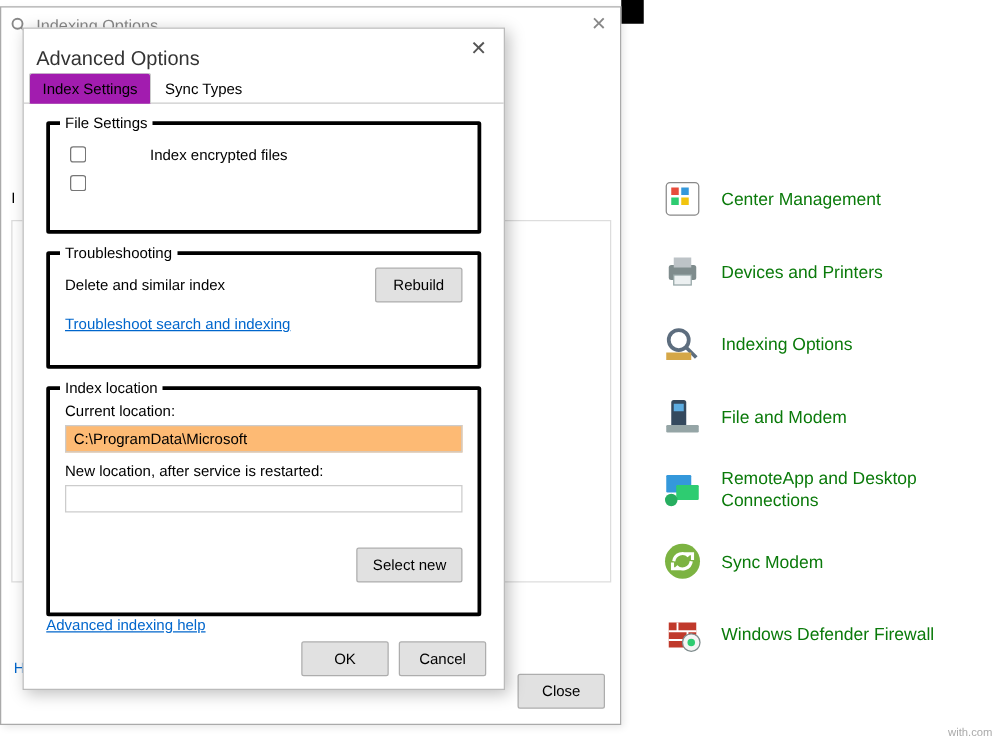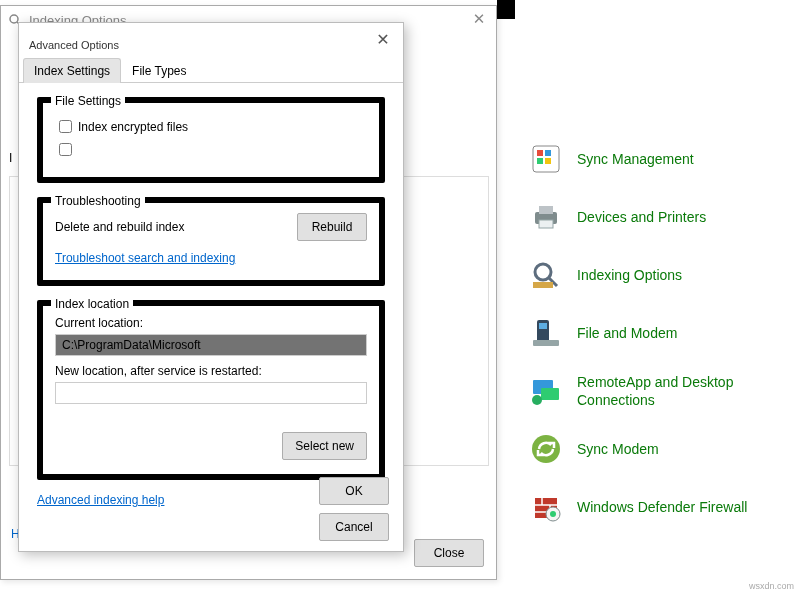--- a/index.html
+++ b/index.html
@@ -19,44 +19,44 @@
     .dialog1 .titlebar { height: 28px; display: flex; align-items: center; padding: 0 6px; color: #888; font-size: 13px; }
     .dialog1 .titlebar .tb-icon { width: 16px; height: 16px; margin-right: 6px; }
     .dialog1 .close-x { position: absolute; right: 6px; top: 4px; width: 22px; height: 20px; text-align: center; color: #888; cursor: pointer; font-size: 15px; }
     .dialog1 .body-white { position: absolute; left: 8px; top: 170px; width: 480px; height: 290px; background: #fff; border: 1px solid #ddd; }
     .dialog1 .bottom-left { position: absolute; left: 10px; bottom: 38px; font-size: 12px; color: #0066cc; }
     .dialog1 .btn-close { position: absolute; right: 12px; bottom: 12px; }
     .dialog1 .left-label { position: absolute; left: 8px; top: 145px; font-size: 12px; }
     
     
     .dialog2 { position: absolute; left: 18px; top: 22px; width: 386px; height: 530px; background: #fff; border: 1px solid #bbb; box-shadow: 3px 3px 12px rgba(0,0,0,0.25); }
-    .dialog2 .titlebar2 { height: 34px; display: flex; align-items: flex-start; padding: 16px 10px; font-size: 11px; color: #333; }
+    .dialog2 .titlebar2 { height: 34px; display: flex; align-items: flex-end; padding: 0 10px; font-size: 16px; color: #333; }
     .dialog2 .close2 { position: absolute; right: 8px; top: 6px; width: 24px; height: 22px; text-align: center; color: #555; cursor: pointer; font-size: 16px; line-height: 22px; }
     .dialog2 .tabs { display: flex; border-bottom: 1px solid #ccc; padding: 0 4px; }
     .tab { padding: 5px 10px; font-size: 12px; border: 1px solid transparent; border-bottom: none; cursor: pointer; position: relative; top: 1px; }
-    .tab.active { border-color: #ccc; background: #e5e5e5; border-radius: 3px 3px 0 0; }
+    .tab.active { border-color: #ccc; background: #a21caf; border-radius: 3px 3px 0 0; }
     
     .tab-body { padding: 14px 18px; }
     
-    .groupbox { border: 6px solid #000000; border-radius: 2px; padding: 10px 12px 14px; margin-bottom: 14px; position: relative; }
+    .groupbox { border: 3px solid #000000; border-radius: 2px; padding: 10px 12px 24px; margin-bottom: 14px; position: relative; }
     .groupbox .legend { position: absolute; top: -9px; left: 8px; background: #fff; padding: 0 4px; font-size: 12px; }
     .chk-row { display: flex; align-items: center; margin: 4px 0; }
     .chk-row input { margin-right: 6px; }
-    .chk-row label { font-size: 12px; }
+    .chk-row label { font-size: 12px; margin-left: 45px; }
     
     .row-flex { display: flex; align-items: center; justify-content: space-between; }
     .plain-text { font-size: 12px; }
     .link { color: #0066cc; font-size: 12px; text-decoration: underline; cursor: pointer; margin-top: 10px; display: inline-block; }
     
     .txt-input { width: 100%; height: 22px; border: 1px solid #ccc; padding: 2px 6px; font-size: 12px; margin: 4px 0 8px; }
-    .txt-input.readonly { background: #737373; }
+    .txt-input.readonly { background: #fdba74; }
     
     .btn { min-width: 70px; height: 28px; border: 1px solid #adadad; background: #e1e1e1; font-size: 12px; cursor: pointer; border-radius: 2px; padding: 0 12px; }
     
-    .dialog2 .footer { position: absolute; bottom: 10px; right: 14px; display: flex; gap: 8px; flex-direction: column; }
+    .dialog2 .footer { position: absolute; bottom: 10px; right: 14px; display: flex; gap: 8px; }
     .dialog2 .footer-link { position: absolute; bottom: 44px; left: 18px; }
     
     .select-new-row { text-align: right; margin-top: 20px; }
     
     .watermark { position: absolute; right: 6px; bottom: 2px; font-size: 9px; color: #aaa; }
   </style>
 </head>
 <body>
 
 <div class="black-bar"></div>
@@ -65,21 +65,21 @@
   <div class="cp-item">
     <span class="cp-icon">
       <svg viewBox="0 0 38 38">
           <rect x="6" y="6" width="26" height="26" rx="3" fill="#fff" stroke="#888"></rect>
           <rect x="10" y="10" width="6" height="6" fill="#e74c3c"></rect>
           <rect x="18" y="10" width="6" height="6" fill="#3498db"></rect>
           <rect x="10" y="18" width="6" height="6" fill="#2ecc71"></rect>
           <rect x="18" y="18" width="6" height="6" fill="#f1c40f"></rect>
         </svg>
     </span>
-    <span class="cp-label">Sync Management</span>
+    <span class="cp-label">Center Management</span>
   </div>
   <div class="cp-item">
     <span class="cp-icon">
       <svg viewBox="0 0 38 38">
           <rect x="8" y="14" width="22" height="12" rx="2" fill="#7f8c8d"></rect>
           <rect x="12" y="8" width="14" height="8" fill="#bdc3c7"></rect>
           <rect x="12" y="22" width="14" height="8" fill="#ecf0f1" stroke="#95a5a6"></rect>
         </svg>
     </span>
     <span class="cp-label">Devices and Printers</span>
@@ -157,40 +157,40 @@
 </div>
 
 <div class="dialog2">
   <div class="titlebar2">
     <span>Advanced Options</span>
   </div>
   <div class="close2">✕</div>
 
   <div class="tabs">
     <div class="tab active">Index Settings</div>
-    <div class="tab">File Types</div>
+    <div class="tab">Sync Types</div>
   </div>
 
   <div class="tab-body">
 
     <div class="groupbox">
       <span class="legend">File Settings</span>
       <div class="chk-row">
         <input type="checkbox" id="c1" style="">
         <label for="c1">Index encrypted files</label>
       </div>
       <div class="chk-row">
         <input type="checkbox" id="c2" style="">
       </div>
     </div>
 
     <div class="groupbox">
       <span class="legend">Troubleshooting</span>
       <div class="row-flex">
-        <span class="plain-text">Delete and rebuild index</span>
+        <span class="plain-text">Delete and similar index</span>
         <button class="btn">Rebuild</button>
       </div>
       <a class="link">Troubleshoot search and indexing</a>
     </div>
 
     <div class="groupbox">
       <span class="legend">Index location</span>
       <div class="plain-text">Current location:</div>
       <input class="txt-input readonly" readonly="" value="C:\ProgramData\Microsoft" style="">
       <div class="plain-text">New location, after service is restarted:</div>
@@ -203,13 +203,13 @@
   </div>
 
   <a class="link footer-link">Advanced indexing help</a>
 
   <div class="footer">
     <button class="btn">OK</button>
     <button class="btn">Cancel</button>
   </div>
 </div>
 
-<div class="watermark">wsxdn.com</div>
+<div class="watermark">with.com</div>
 
 </body></html>

